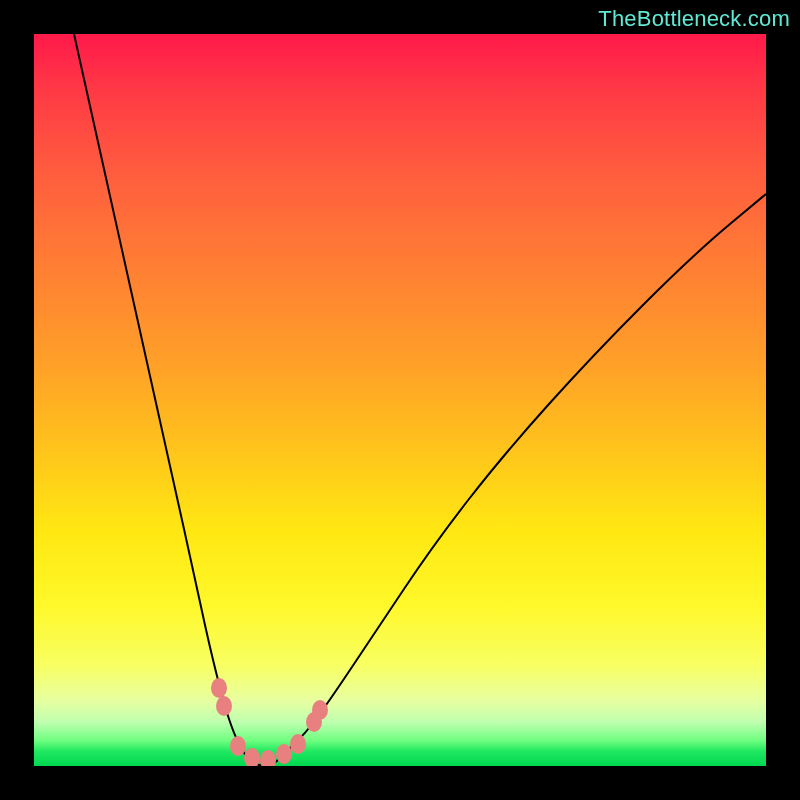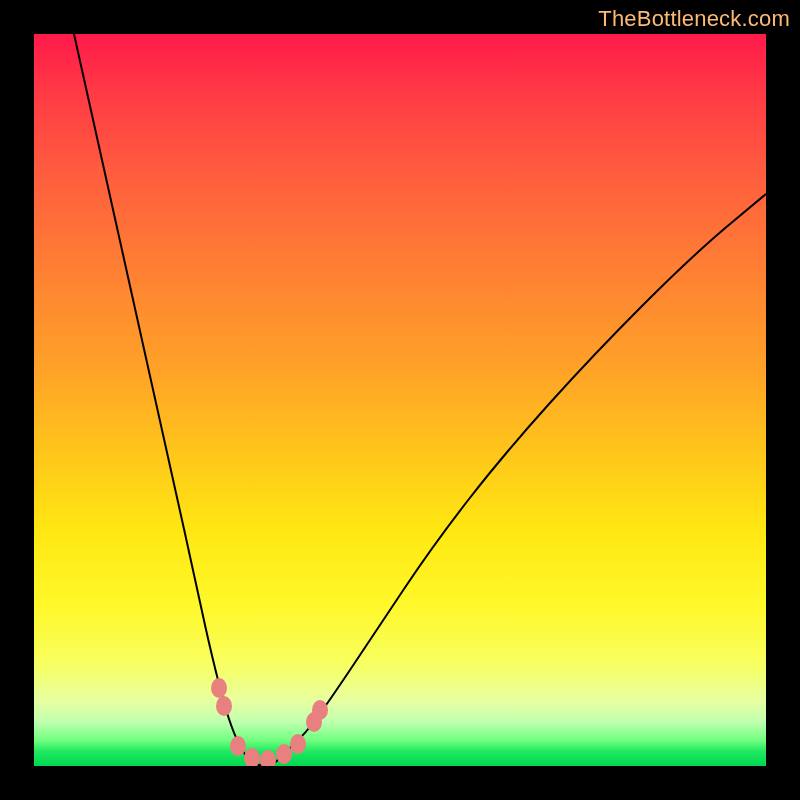--- a/index.html
+++ b/index.html
@@ -49,21 +49,21 @@
   .curve-svg {
     position: absolute;
     inset: 0;
     width: 100%;
     height: 100%;
   }
   .watermark {
     position: absolute;
     top: 6px;
     right: 10px;
-    color: #fdba74;
+    color: #5eead4;
     font-size: 22px;
     font-weight: 500;
     letter-spacing: 0.2px;
     user-select: none;
   }
 </style>
 </head>
 <body>
 
 <div class="frame">

